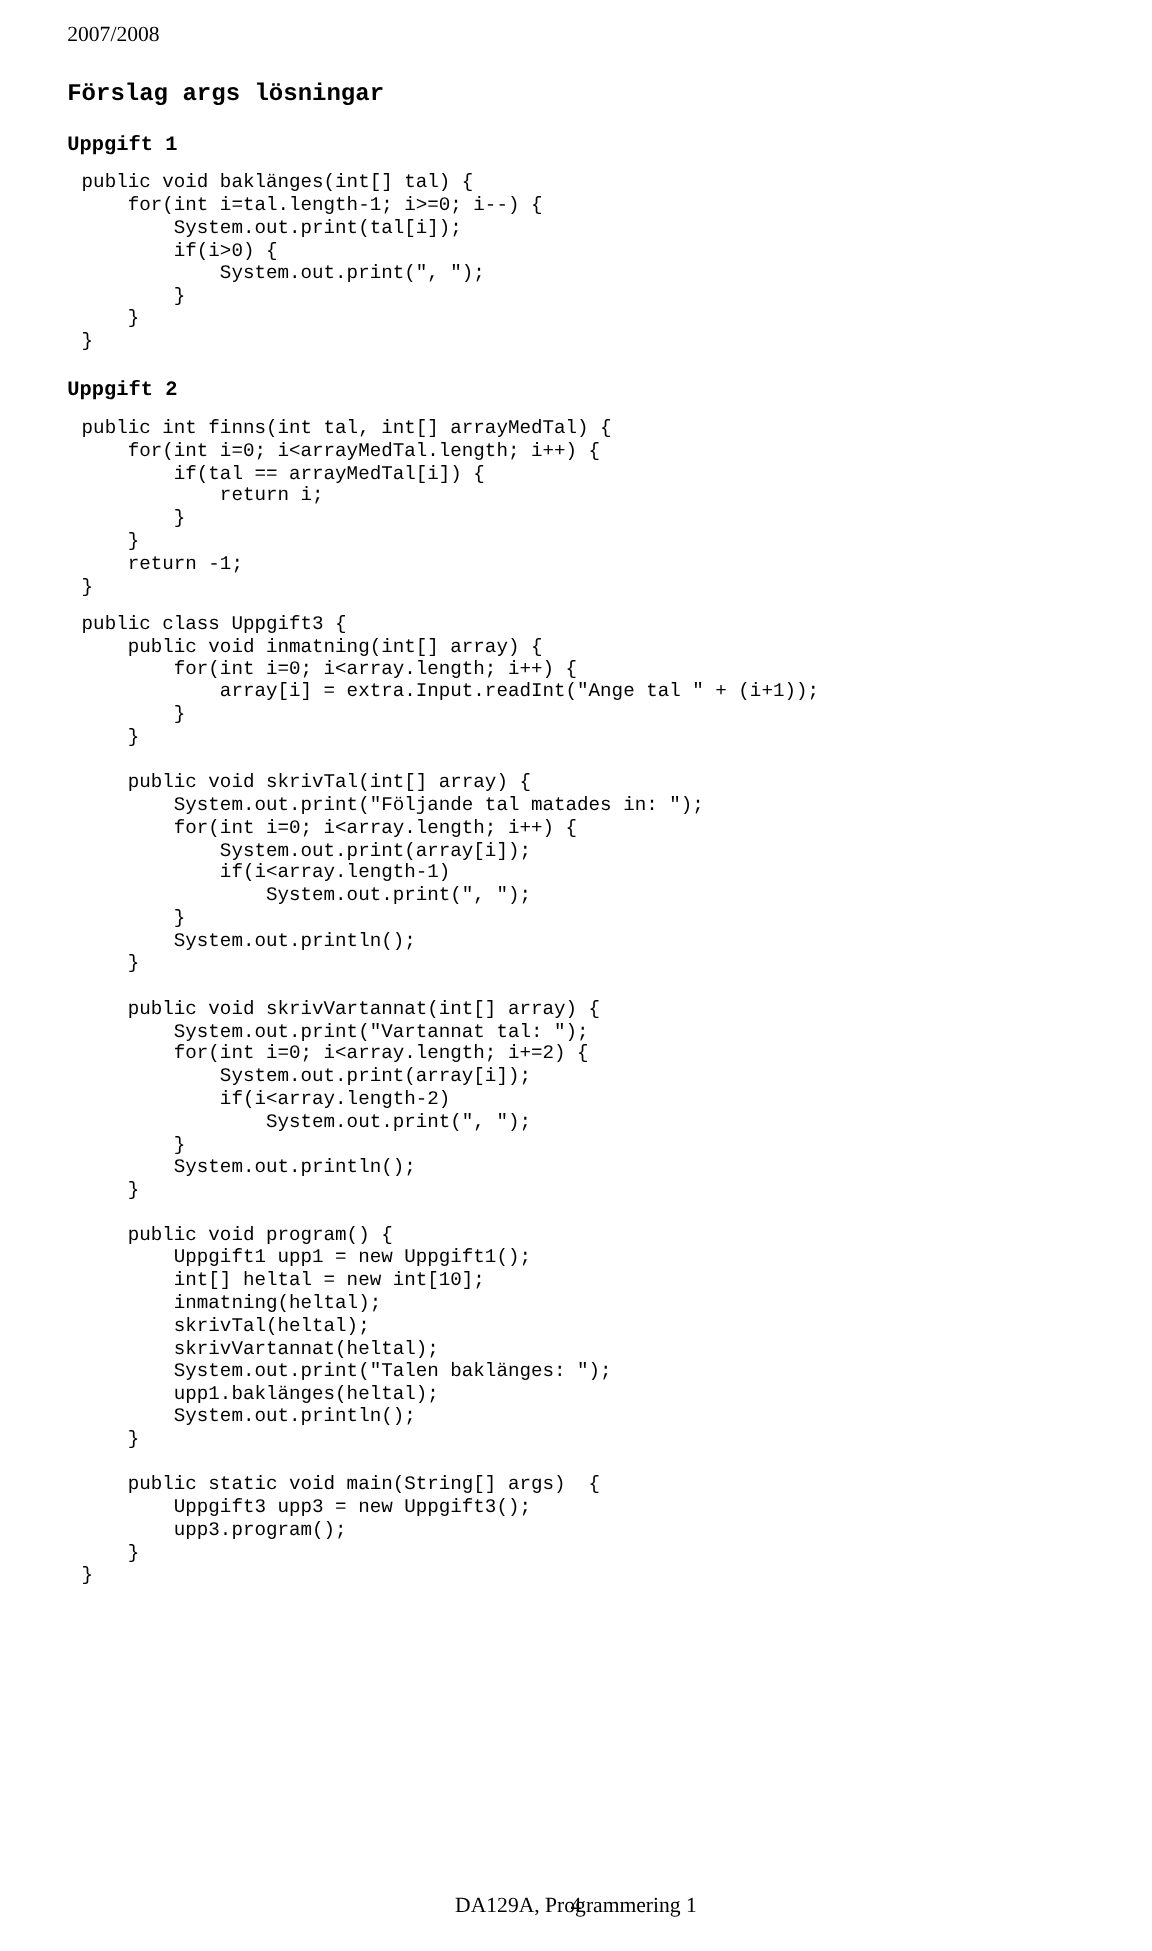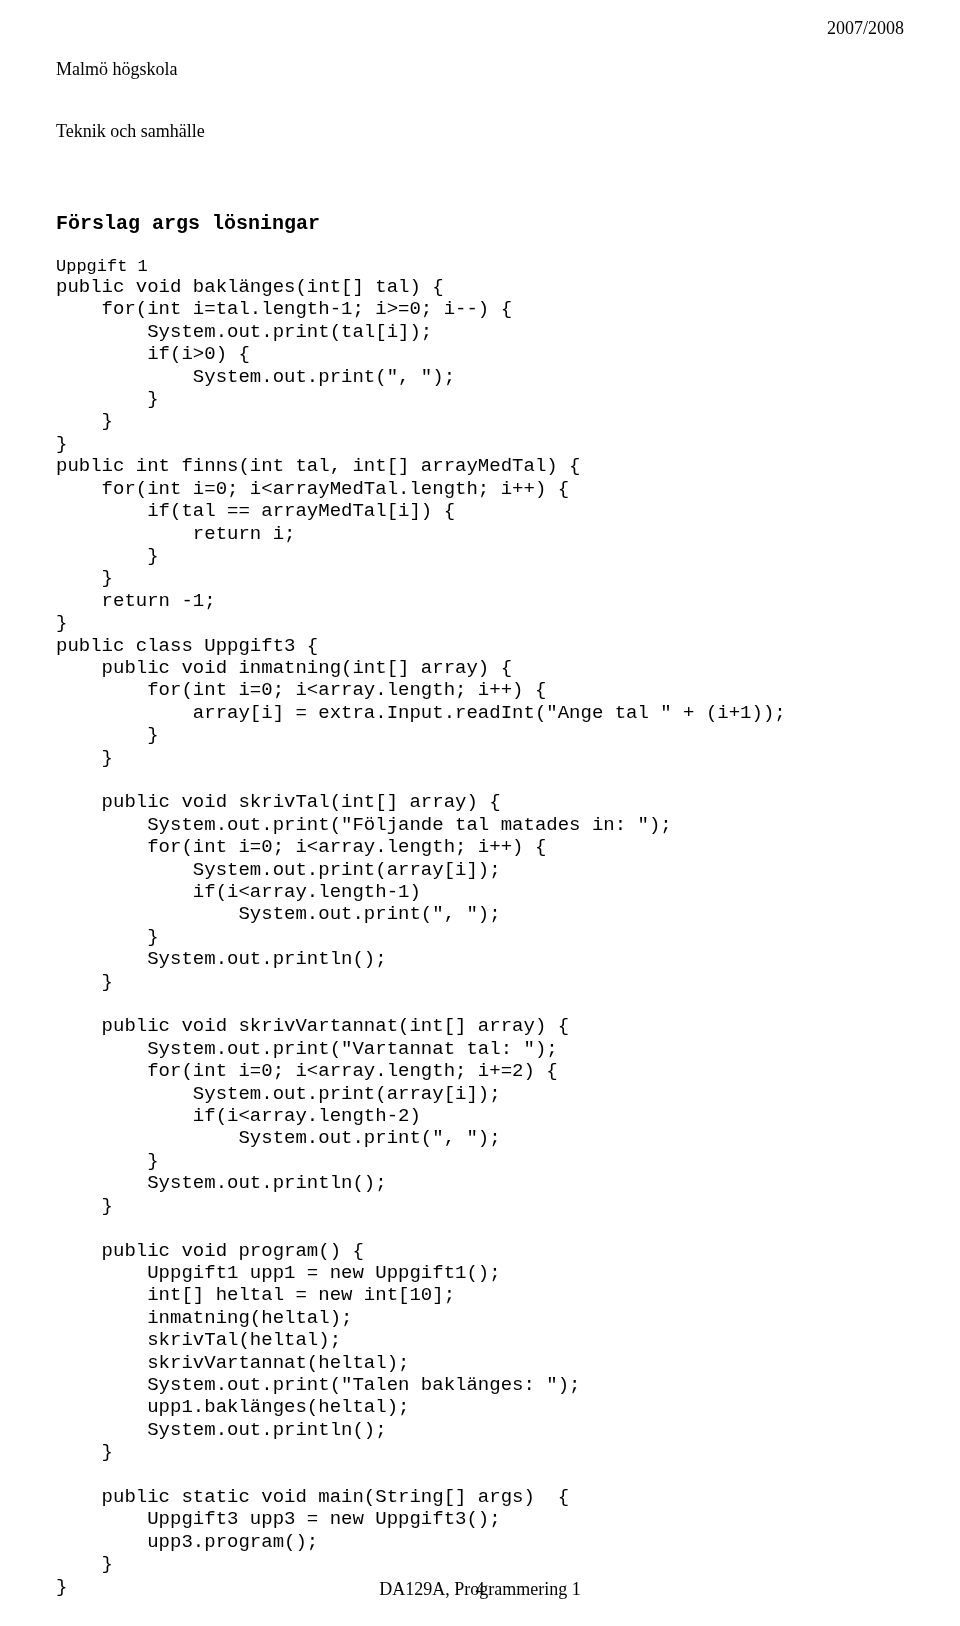--- a/index.html
+++ b/index.html
@@ -26,30 +26,30 @@
     white-space: pre;
   }
   .doc-title {
     font-family: "Courier New", Courier, monospace;
     font-weight: bold;
     font-size: 20px;
     margin-top: 28px;
   }
   .code {
     font-family: "Courier New", Courier, monospace;
-    font-size: 19px;
+    font-size: 16px;
     white-space: pre;
     line-height: 1.18;
-    margin: 0;
+    margin: 12px;
     tab-size: 4;
   }
   .section-heading-inline {
     font-family: "Courier New", Courier, monospace;
     font-size: 17px;
-    font-weight: normal;
+    font-weight: bold;
     margin-top: 22px;
   }
   .footer-row {
     position: absolute;
     bottom: 28px;
     left: 56px;
     right: 56px;
     display: flex;
     justify-content: center;
     font-family: "Times New Roman", Times, serif;
@@ -60,39 +60,36 @@
     left: 50%;
     transform: translateX(-50%);
   }
 </style>
 </head>
 <body>
 
 <div class="page">
 
   <div class="header-row">
-    <div class="header-left">
-      <div>Malmö högskola</div>
-      <div>Teknik och samhälle</div>
-    </div>
     <div class="header-right">2007/2008</div>
   </div>
 
   <div class="doc-title">Förslag args lösningar</div>
 
   <div class="section-heading-inline">Uppgift 1</div>
   <pre class="code">public void baklänges(int[] tal) {
     for(int i=tal.length-1; i&gt;=0; i--) {
         System.out.print(tal[i]);
         if(i&gt;0) {
             System.out.print(", ");
         }
     }
 }</pre>
 
+  <div class="section-heading-inline">Uppgift 2</div>
   <pre class="code">public int finns(int tal, int[] arrayMedTal) {
     for(int i=0; i&lt;arrayMedTal.length; i++) {
         if(tal == arrayMedTal[i]) {
             return i;
         }
     }
     return -1;
 }</pre>
 
   <pre class="code">public class Uppgift3 {

